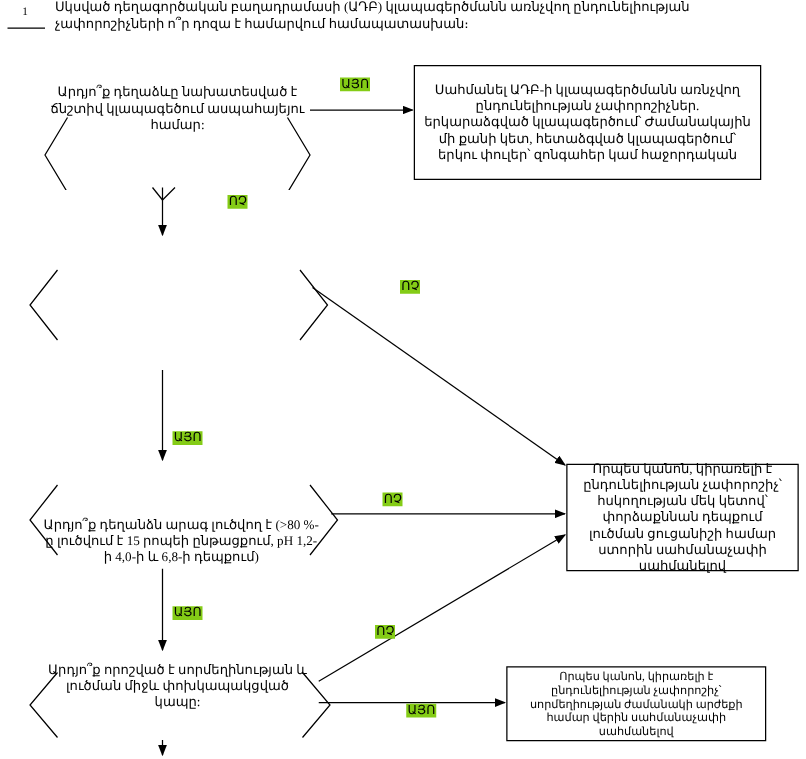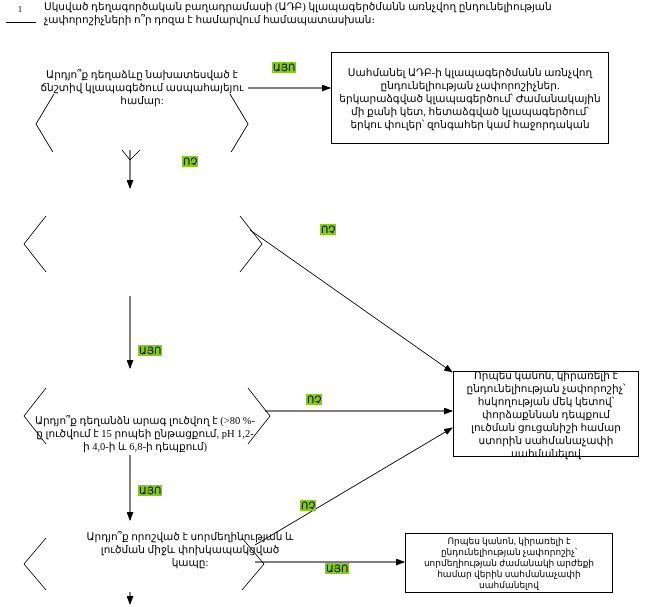--- a/index.html
+++ b/index.html
@@ -130,21 +130,21 @@
       <polyline points="26,14 4,40 26,66" fill="none" stroke="#000" stroke-width="1"></polyline>
       <polyline points="222,14 244,40 222,66" fill="none" stroke="#000" stroke-width="1"></polyline>
     </svg>
   </div>
 
   <div class="plain" style="left:40px;top:68px;width:204px;">Արդյո՞ք դեղաձևը նախատեսված է ճնշտիվ կլապագեծում ասպահայեյու համար:</div>
 
 
   <div class="plain" style="left:34px;top:370px;width:222px;margin-top:44px;">Արդյո՞ք դեղանձն արագ լուծվող է (&gt;80 %-ը լուծվում է 15 րոպեի ընթացքում, pH 1,2-ի 4,0-ի և 6,8-ի դեպքում)</div>
 
-  <div class="plain" style="left:34px;top:530px;width:216px;margin-left:48px;">Արդյո՞ք որոշված է սորմեղինության և լուծման միջև փոխկապակցված կապը:</div>
+  <div class="plain" style="left:34px;top:530px;width:216px;">Արդյո՞ք որոշված է սորմեղինության և լուծման միջև փոխկապակցված կապը:</div>
 
   <div class="box" style="left:331px;top:52px;width:278px;height:92px;display:flex;align-items:center;justify-content:center;">Սահմանել ԱԴԲ-ի կլապագերծմանն առնչվող ընդունելիության չափորոշիչներ. երկարաձգված կլապագերծում՝ Ժամանակային մի քանի կետ, հետաձգված կլապագերծում՝ երկու փուլեր՝ զոնգահեր կամ հաջորդական</div>
 
   <div class="box" style="left:405px;top:533px;width:208px;height:60px;display:flex;align-items:center;justify-content:center;font-size:9px;line-height:11px;">Որպես կանոն, կիրառելի է ընդունելիության չափորոշիչ՝ սորմեղիության ժամանակի արժեքի համար վերին սահմանաչափի սահմանելով</div>
 
   <div class="box" style="left:453px;top:371px;width:186px;height:86px;display:flex;align-items:center;justify-content:center;">Որպես կանոն, կիրառելի է ընդունելիության չափորոշիչ՝ հսկողության մեկ կետով՝ փորձաքննան դեպքում լուծման ցուցանիշի համար ստորին սահմանաչափի սահմանելով</div>
 
   <div class="lbl" style="left:272px;top:62px;">ԱՅՈ</div>
   <div class="lbl" style="left:182px;top:156px;">ՈՉ</div>
   <div class="lbl" style="left:320px;top:224px;">ՈՉ</div>

